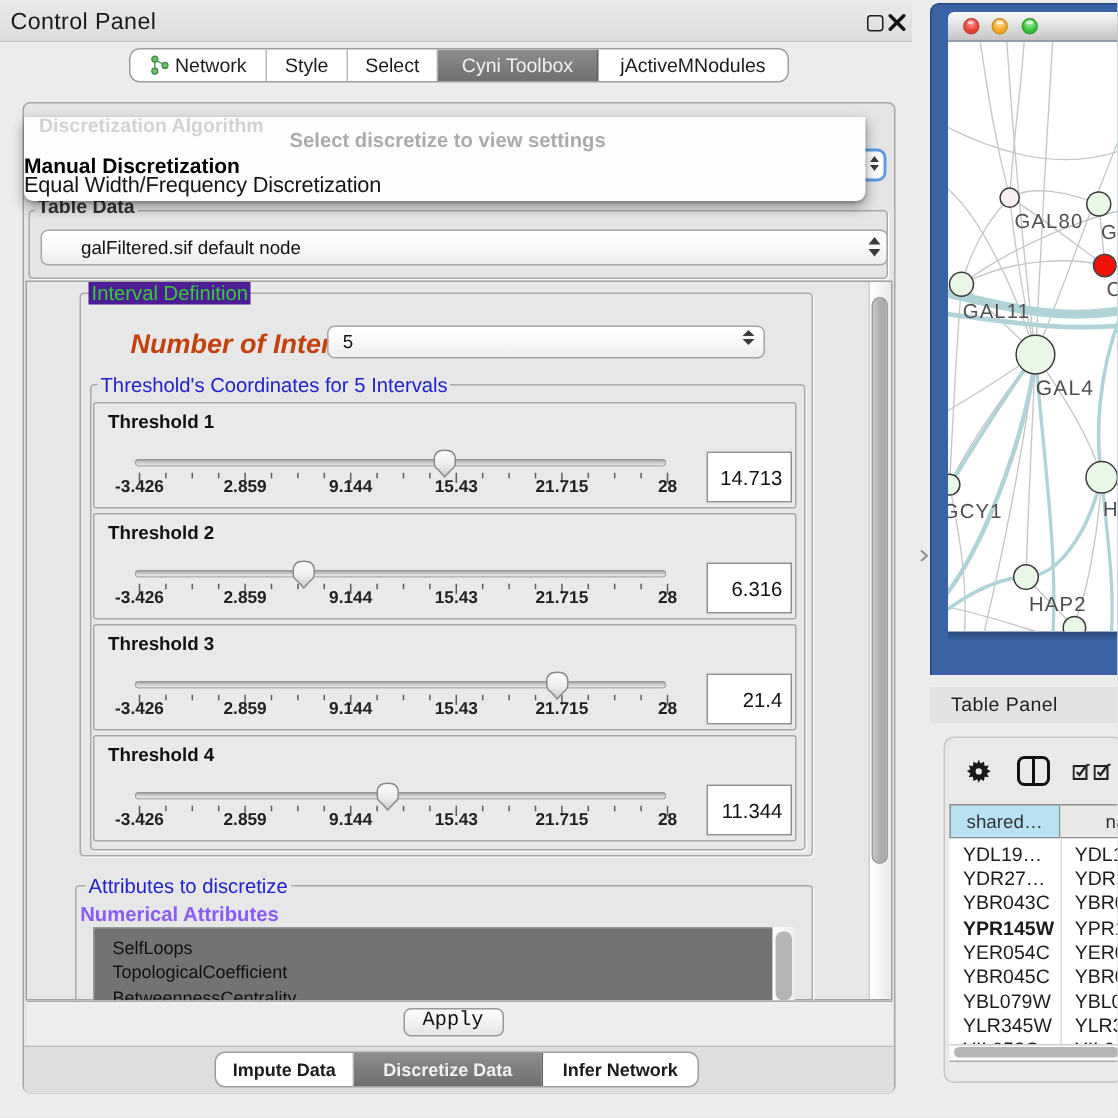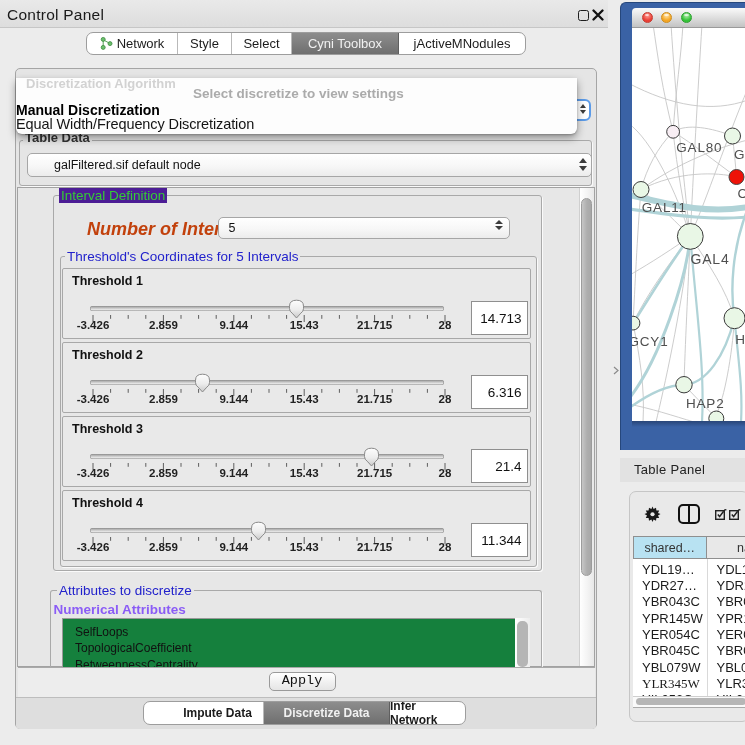--- a/index.html
+++ b/index.html
@@ -255,31 +255,31 @@
           <stop offset="1" stop-color="#c9c9c9"></stop>
         </linearGradient>
       </defs>
 <path d="M 8.5 19 L 4.2 14.2 Q 1.5 12.6 1.5 9.5 L 1.5 7.2 Q 1.5 1.2 8.5 1.2 Q 15.5 1.2 15.5 7.2 L 15.5 9.5 Q 15.5 12.6 12.8 14.2 Z" fill="url(#thg4)" stroke="#8a8a8a" stroke-width="1"></path>
     </svg>
     <div class="vfield">11.344</div>
   </div>
 <div class="etched" style="left:49.5px;top:589.5px;width:492.5px;height:80px;border-bottom:none;"></div>
 <div class="gtitle" style="left:57px;top:583px;color:#2222cc;background:#e7e7e7;">Attributes to discretize</div>
 <div class="abs b" style="left:53.5px;top:601.5px;font-size:13.5px;color:#8b5cf6;">Numerical Attributes</div>
-<div class="abs" style="left:62px;top:617.5px;width:454px;height:49.5px;background:#15803d;border:1px solid #999;border-bottom:none;box-sizing:border-box;overflow:hidden;">
+<div class="abs" style="left:62px;top:617.5px;width:454px;height:49.5px;background:#737373;border:1px solid #999;border-bottom:none;box-sizing:border-box;overflow:hidden;">
 <div style="position:absolute;left:12px;top:6px;font-size:12px;color:#111;">SelfLoops</div>
 <div style="position:absolute;left:12px;top:22.5px;font-size:12px;color:#111;">TopologicalCoefficient</div>
 <div style="position:absolute;left:12px;top:39px;font-size:12px;color:#111;">BetweennessCentrality</div>
 </div>
 <div class="abs" style="left:515px;top:618px;width:15px;height:49px;background:linear-gradient(90deg,#fff,#ededed);"></div>
 <div class="abs" style="left:517px;top:621px;width:10.5px;height:46px;border-radius:5px;background:#b5b5b5;"></div>
 <div class="abs" style="left:17.5px;top:667px;width:577px;height:30px;background:#ededed;border-top:1px solid #a9a9a9;box-sizing:border-box;"></div>
 <div class="abs" style="left:268.5px;top:671.5px;width:67px;height:19px;border-radius:5px;border:1px solid #9a9a9a;background:linear-gradient(180deg,#ffffff,#efefef 60%,#e5e5e5);box-sizing:border-box;text-align:center;font-size:13.5px;color:#111;padding-top:0;font-family:Liberation Mono, monospace;">Apply</div>
 <div class="abs" style="left:16px;top:697px;width:580px;height:31.5px;background:#dedede;border-top:1px solid #bdbdbd;border-radius:0 0 4px 4px;box-sizing:border-box;"></div>
-<div class="seg abs b" style="left:143px;top:700.5px;width:323px;height:24.5px;font-size:12px;padding-left:28px;">
+<div class="seg abs b" style="left:143px;top:700.5px;width:323px;height:24.5px;font-size:12px;">
 <div style="width:91px;">Impute Data</div>
 <div class="sel" style="width:125px;">Discretize Data</div>
 <div style="flex:1;">Infer Network</div>
 </div>
 <svg class="abs" style="left:613px;top:366px;" width="6" height="9" viewBox="0 0 6 9">
     <path d="M1 1 L5 4.5 L1 8" stroke="#8a8a8a" stroke-width="1.2" fill="none"></path>
   </svg>
 <div class="abs" style="left:620px;top:2px;width:125px;height:448px;background:#3a62a5;border-top:1.5px solid #26477c;border-left:1.5px solid #26477c;border-top-left-radius:6px;box-sizing:border-box;"></div>
 <div class="abs" style="left:632px;top:421px;width:113px;height:6px;background:linear-gradient(180deg,rgba(20,35,65,.45),rgba(20,35,65,0));"></div>
 <div class="abs" style="left:631.5px;top:7.5px;width:113.5px;height:20px;background:linear-gradient(180deg,#fafafa 0%,#dcdcdc 55%,#c3c3c3 100%);border-top-left-radius:4px;border-bottom:1px solid #9a9a9a;box-sizing:border-box;"></div>
@@ -367,26 +367,26 @@
 <div class="abs" style="left:632.5px;top:535.5px;width:74.5px;height:23px;background:#b8e2f2;border:1px solid #8f8f8f;box-sizing:border-box;text-align:center;font-size:12.5px;color:#333;padding-top:4px;">shared…</div>
 <div class="abs" style="left:707px;top:535.5px;width:38px;height:23px;background:#e8e8e8;border-top:1px solid #8f8f8f;border-bottom:1px solid #8f8f8f;box-sizing:border-box;font-size:12.5px;color:#333;padding:4px 0 0 30px;">na</div>
 <div class="abs" style="left:632.5px;top:558.5px;width:112.5px;height:137px;background:#fff;overflow:hidden;">
     <div style="position:absolute;left:74.5px;top:0;width:1px;height:137px;background:#d9d9d9;"></div>
     <div style="position:absolute;left:9.5px;top:3.0px;font-size:13px;color:#1c1c1c;white-space:nowrap;">YDL19…</div>
     <div style="position:absolute;left:84px;top:3.0px;font-size:13px;color:#1c1c1c;white-space:nowrap;">YDL1</div>
     <div style="position:absolute;left:9.5px;top:19.3px;font-size:13px;color:#1c1c1c;white-space:nowrap;">YDR27…</div>
     <div style="position:absolute;left:84px;top:19.3px;font-size:13px;color:#1c1c1c;white-space:nowrap;">YDR2</div>
     <div style="position:absolute;left:9.5px;top:35.7px;font-size:13px;color:#1c1c1c;white-space:nowrap;">YBR043C</div>
     <div style="position:absolute;left:84px;top:35.7px;font-size:13px;color:#1c1c1c;white-space:nowrap;">YBR0</div>
-    <div style="position:absolute;left:9.5px;top:52.0px;font-size:13px;color:#1c1c1c;white-space:nowrap;">YPR145W</div>
+    <div style="position:absolute;left:9.5px;top:52.0px;font-size:13px;color:#1c1c1c;white-space:nowrap;font-weight:bold;">YPR145W</div>
     <div style="position:absolute;left:84px;top:52.0px;font-size:13px;color:#1c1c1c;white-space:nowrap;">YPR1</div>
     <div style="position:absolute;left:9.5px;top:68.3px;font-size:13px;color:#1c1c1c;white-space:nowrap;">YER054C</div>
     <div style="position:absolute;left:84px;top:68.3px;font-size:13px;color:#1c1c1c;white-space:nowrap;">YER0</div>
     <div style="position:absolute;left:9.5px;top:84.6px;font-size:13px;color:#1c1c1c;white-space:nowrap;">YBR045C</div>
     <div style="position:absolute;left:84px;top:84.6px;font-size:13px;color:#1c1c1c;white-space:nowrap;">YBR0</div>
     <div style="position:absolute;left:9.5px;top:101.0px;font-size:13px;color:#1c1c1c;white-space:nowrap;">YBL079W</div>
     <div style="position:absolute;left:84px;top:101.0px;font-size:13px;color:#1c1c1c;white-space:nowrap;">YBL0</div>
-    <div style="position:absolute;left:9.5px;top:117.3px;font-size:13px;color:#1c1c1c;white-space:nowrap;font-family:Liberation Serif, serif;">YLR345W</div>
+    <div style="position:absolute;left:9.5px;top:117.3px;font-size:13px;color:#1c1c1c;white-space:nowrap;">YLR345W</div>
     <div style="position:absolute;left:84px;top:117.3px;font-size:13px;color:#1c1c1c;white-space:nowrap;">YLR3</div>
     <div style="position:absolute;left:9.5px;top:133.6px;font-size:13px;color:#1c1c1c;white-space:nowrap;">YIL052C</div>
     <div style="position:absolute;left:84px;top:133.6px;font-size:13px;color:#1c1c1c;white-space:nowrap;">YIL0</div>
   </div>
 <div class="abs" style="left:632.5px;top:695.5px;width:112.5px;height:12px;background:#fafafa;border-top:1px solid #cfcfcf;border-bottom:1px solid #ababab;box-sizing:border-box;"></div>
 <div class="abs" style="left:635.5px;top:697.5px;width:110px;height:7.5px;border-radius:4px;background:#b6b6b6;"></div>
 </body></html>

